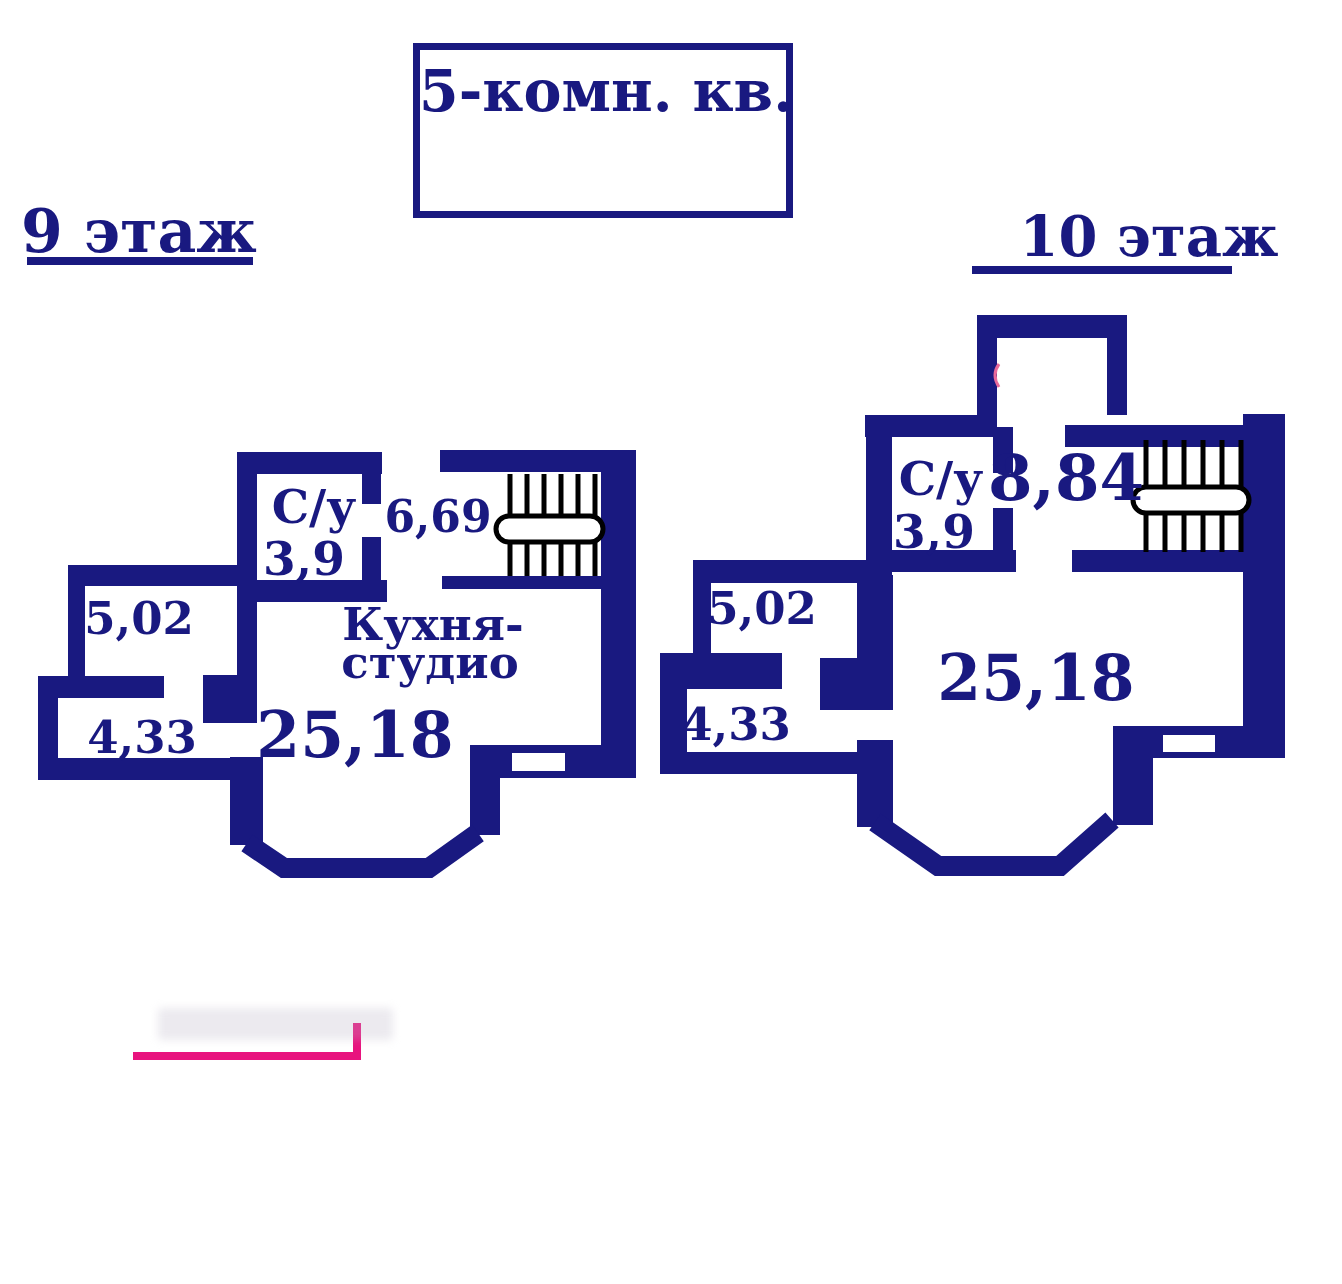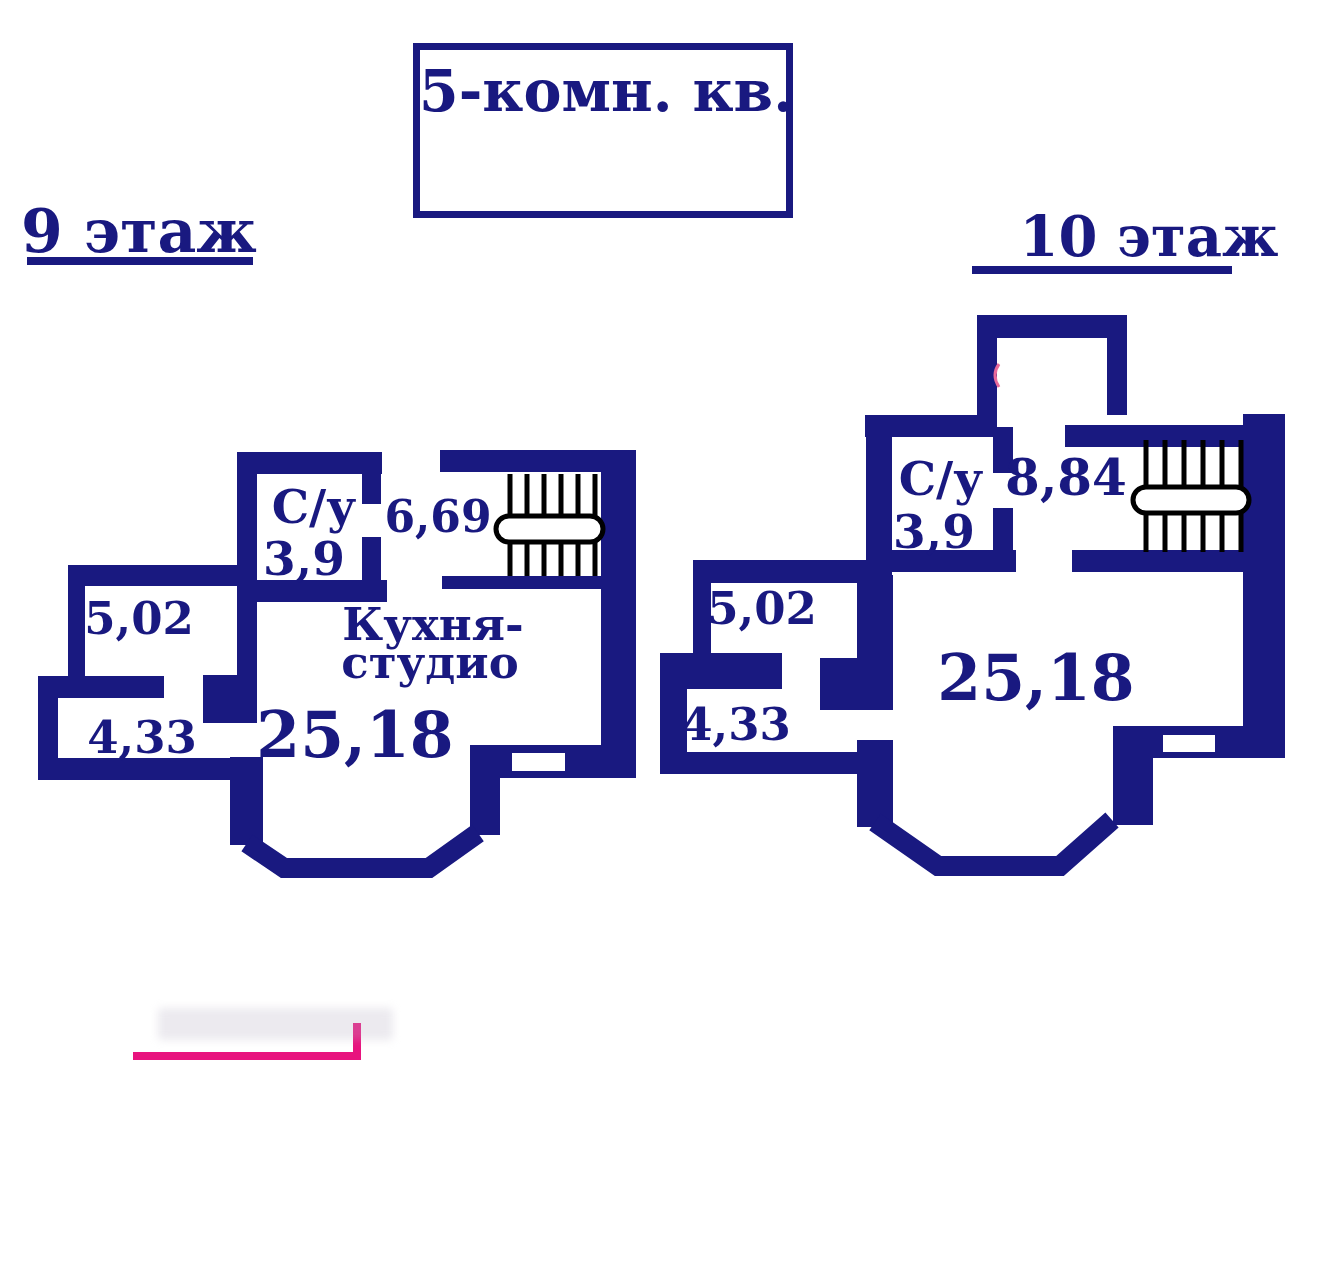--- a/index.html
+++ b/index.html
@@ -138,18 +138,18 @@
   <div class="txt" style="left:304px;top:558px;font-size:47px;">3,9</div>
   <div class="txt" style="left:438px;top:517px;font-size:44px;">6,69</div>
   <div class="txt" style="left:139px;top:618px;font-size:45px;">5,02</div>
   <div class="txt" style="left:142px;top:737px;font-size:45px;">4,33</div>
   <div class="txt" style="left:430px;top:662px;font-size:45px;">студио</div>
   <div class="txt" style="left:433px;top:624px;font-size:45px;">Кухня-</div>
   <div class="txt" style="left:355px;top:735px;font-size:63px;">25,18</div>
 
   <div class="txt" style="left:941px;top:478px;font-size:47px;">С/у</div>
   <div class="txt" style="left:934px;top:531px;font-size:47px;">3,9</div>
-  <div class="txt" style="left:1066px;top:478px;font-size:50px;">8,84</div>
+  <div class="txt" style="left:1066px;top:478px;font-size:64px;">8,84</div>
   <div class="txt" style="left:762px;top:608px;font-size:45px;">5,02</div>
   <div class="txt" style="left:736px;top:724px;font-size:45px;">4,33</div>
   <div class="txt" style="left:1036px;top:678px;font-size:63px;">25,18</div>
 
 </div>
 
 </body></html>

